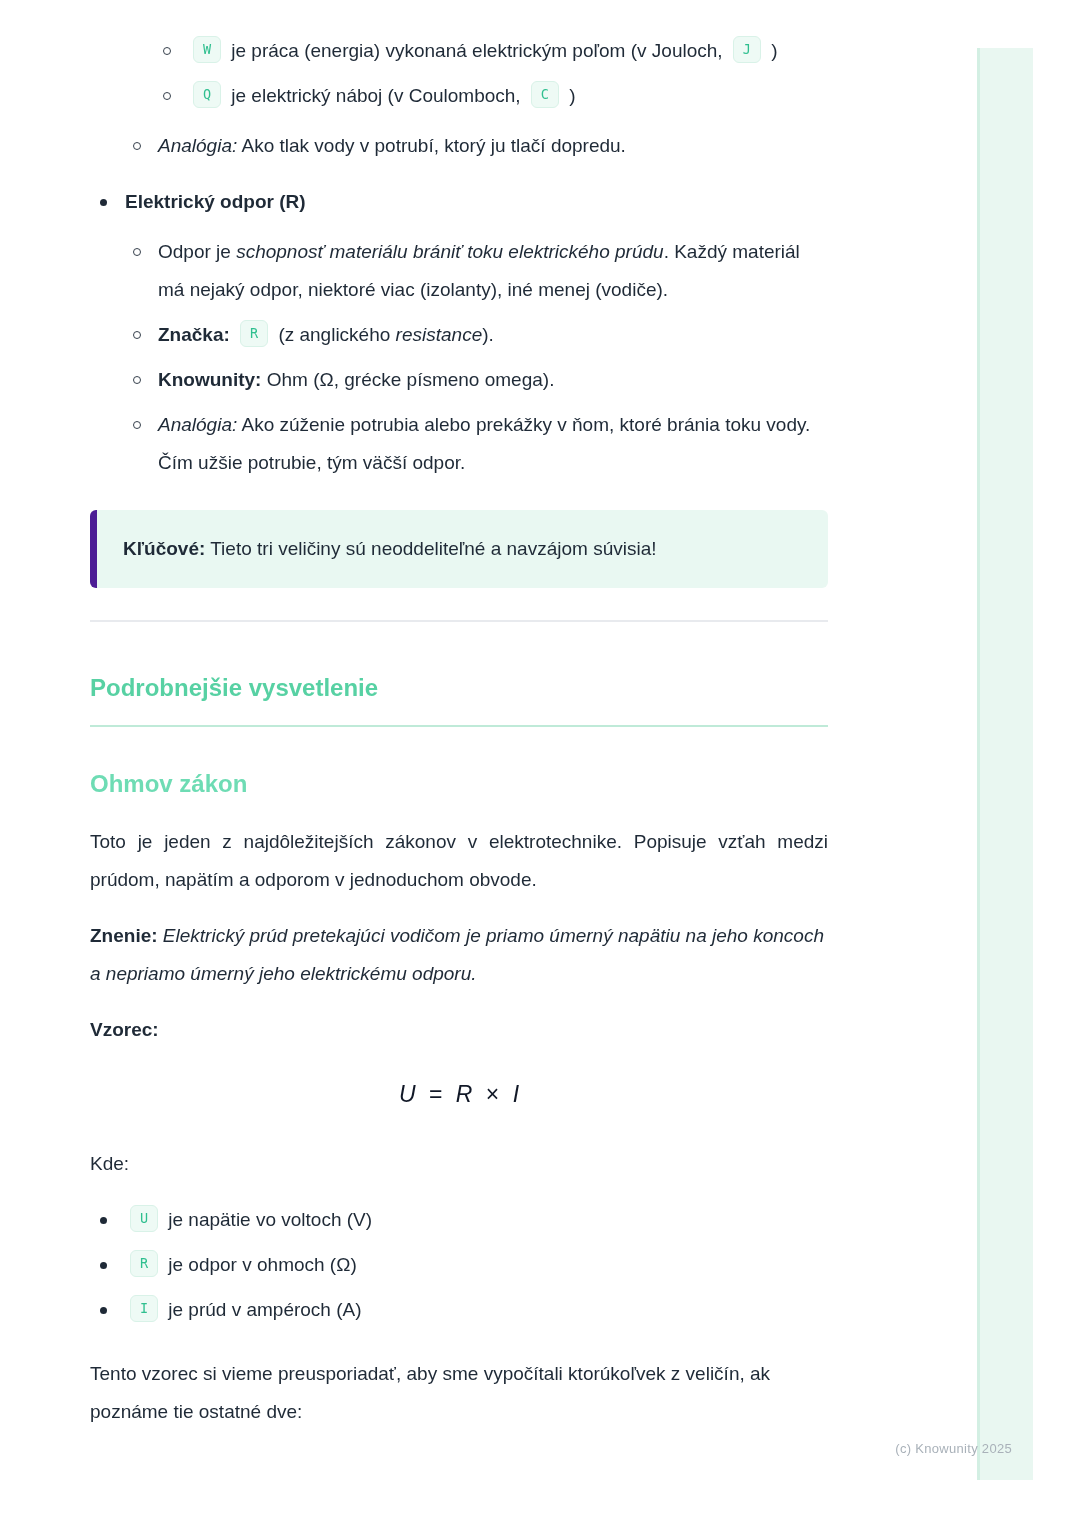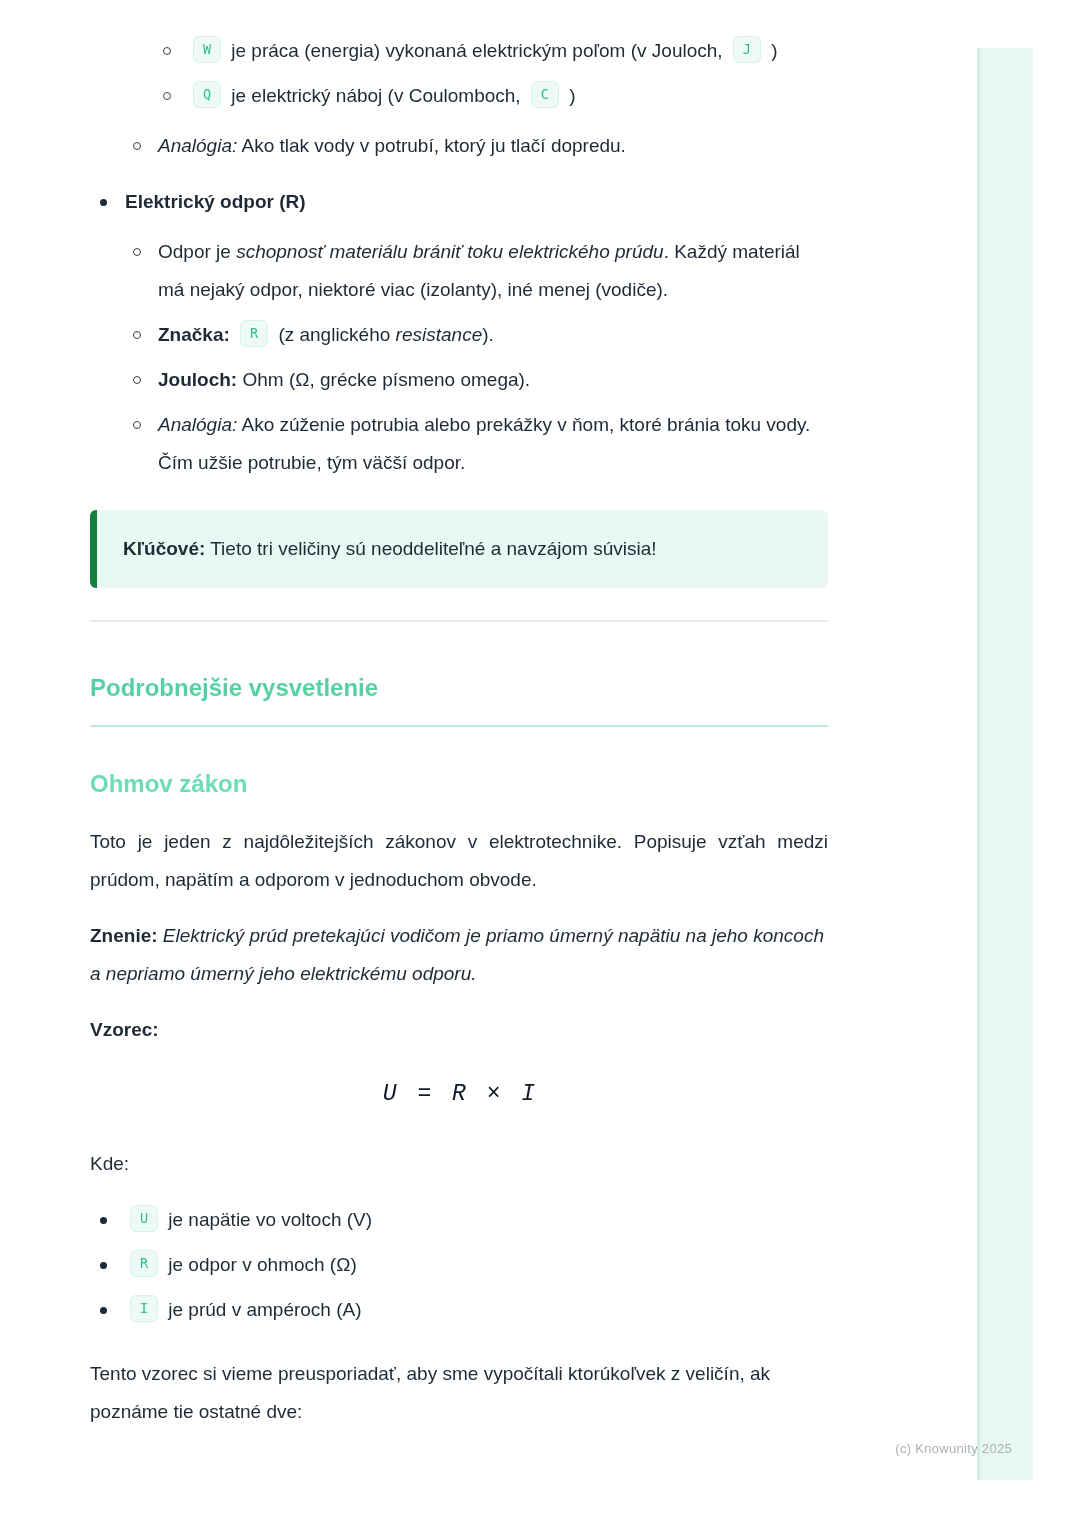--- a/index.html
+++ b/index.html
@@ -52,21 +52,21 @@
     text-align: center;
     vertical-align: middle;
     transform: translateY(-2px);
   }
   .b { font-weight: 700; }
   .i { font-style: italic; text-align: center; }
   
   .callout {
     margin-top: 28px;
     background: #e9f8f2;
-    border-left: 7px solid #15803d;
+    border-left: 7px solid #4c1d95;
     border-radius: 6px;
     padding: 24px 26px;
     line-height: 30px;
   }
   
   .divider {
     margin-top: 32px;
     border: none;
     border-top: 2px solid #e8eaee;
   }
@@ -88,21 +88,21 @@
   }
   p { line-height: 38px; }
   .p-justify { text-align: justify; margin-top: 22px; }
   .p-statement { margin-top: 18px; }
   .p-label { margin-top: 18px; font-weight: 700; }
   .p-plain { margin-top: 26px; }
   
   .formula {
     margin-top: 30px;
     text-align: center;
-    font-family: Liberation Mono, monospace;
+    font-family: Liberation Sans, sans-serif;
     font-size: 23px;
     line-height: 30px;
     color: #111827;
   }
   .fvar { font-style: italic; }
   .fop  { margin: 0 7px; }
   .vars-list { margin-top: 18px; }
   .where { margin-top: 36px; }
   
   .stripe {
@@ -165,21 +165,21 @@
       <span>Odpor je </span><span class="i">schopnosť materiálu brániť toku elektrického prúdu</span><span>. Každý materiál má nejaký odpor, niektoré viac (izolanty), iné menej (vodiče).</span>
     </li>
     <li>
       <span class="ring"></span>
       <span class="b">Značka:</span>
       <span class="badge">R</span>
       <span>(z anglického </span><span class="i">resistance</span><span>).</span>
     </li>
     <li>
       <span class="ring"></span>
-      <span class="b">Jouloch:</span>
+      <span class="b">Knowunity:</span>
       <span>Ohm (Ω, grécke písmeno omega).</span>
     </li>
     <li>
       <span class="ring"></span>
       <span class="i">Analógia:</span>
       <span>Ako zúženie potrubia alebo prekážky v ňom, ktoré bránia toku vody. Čím užšie potrubie, tým väčší odpor.</span>
     </li>
   </ul>
 
   <div class="callout">

